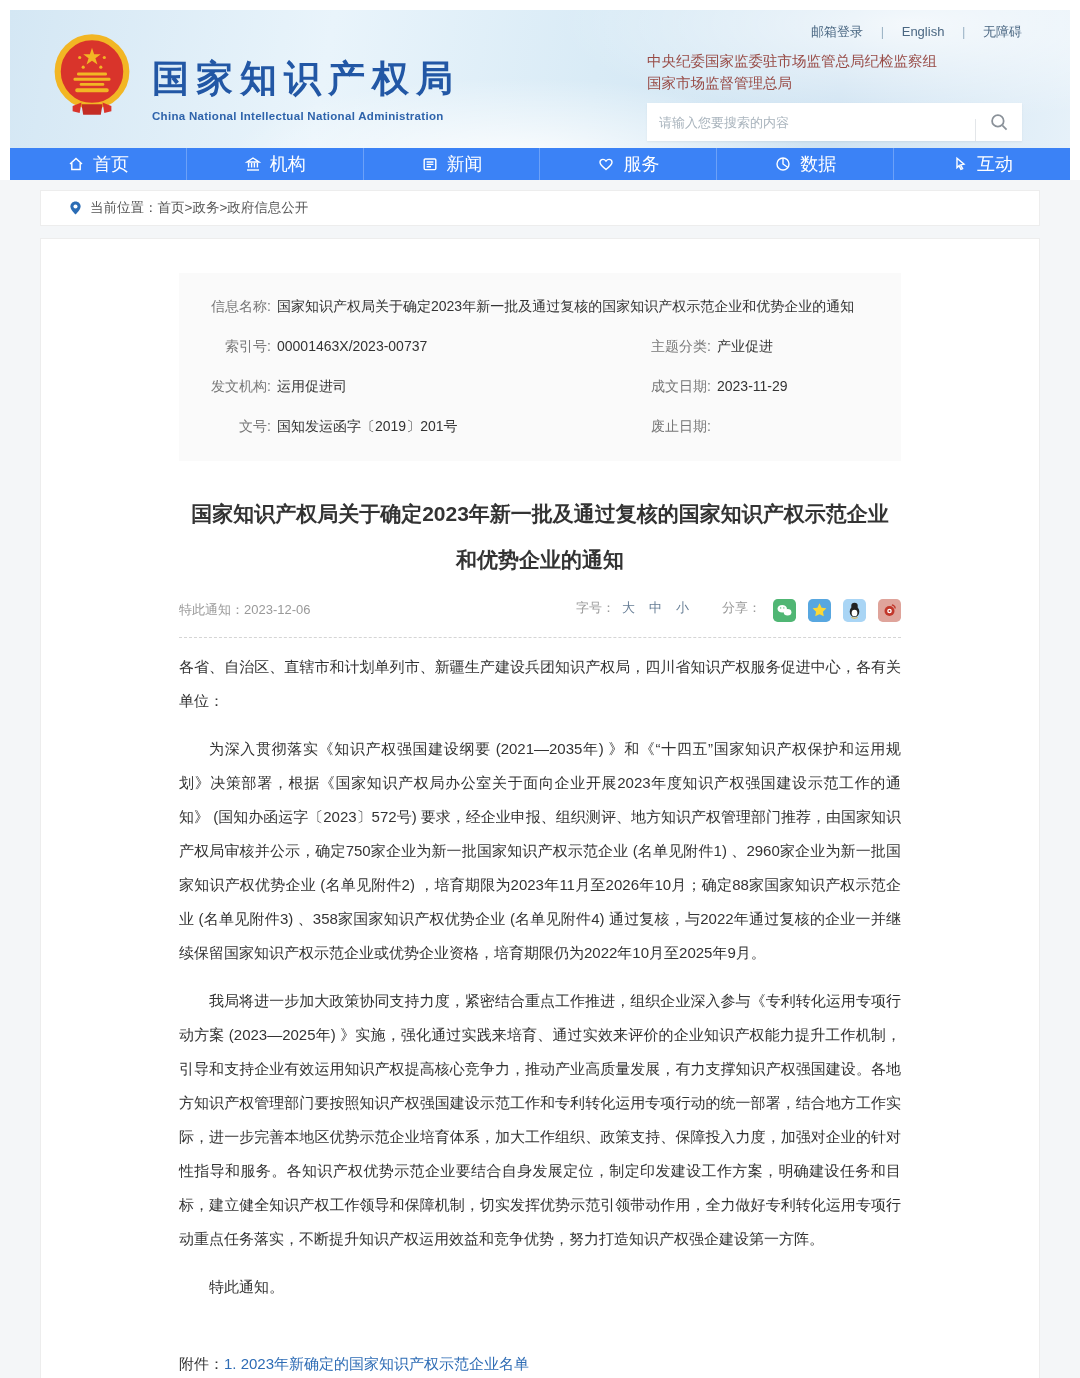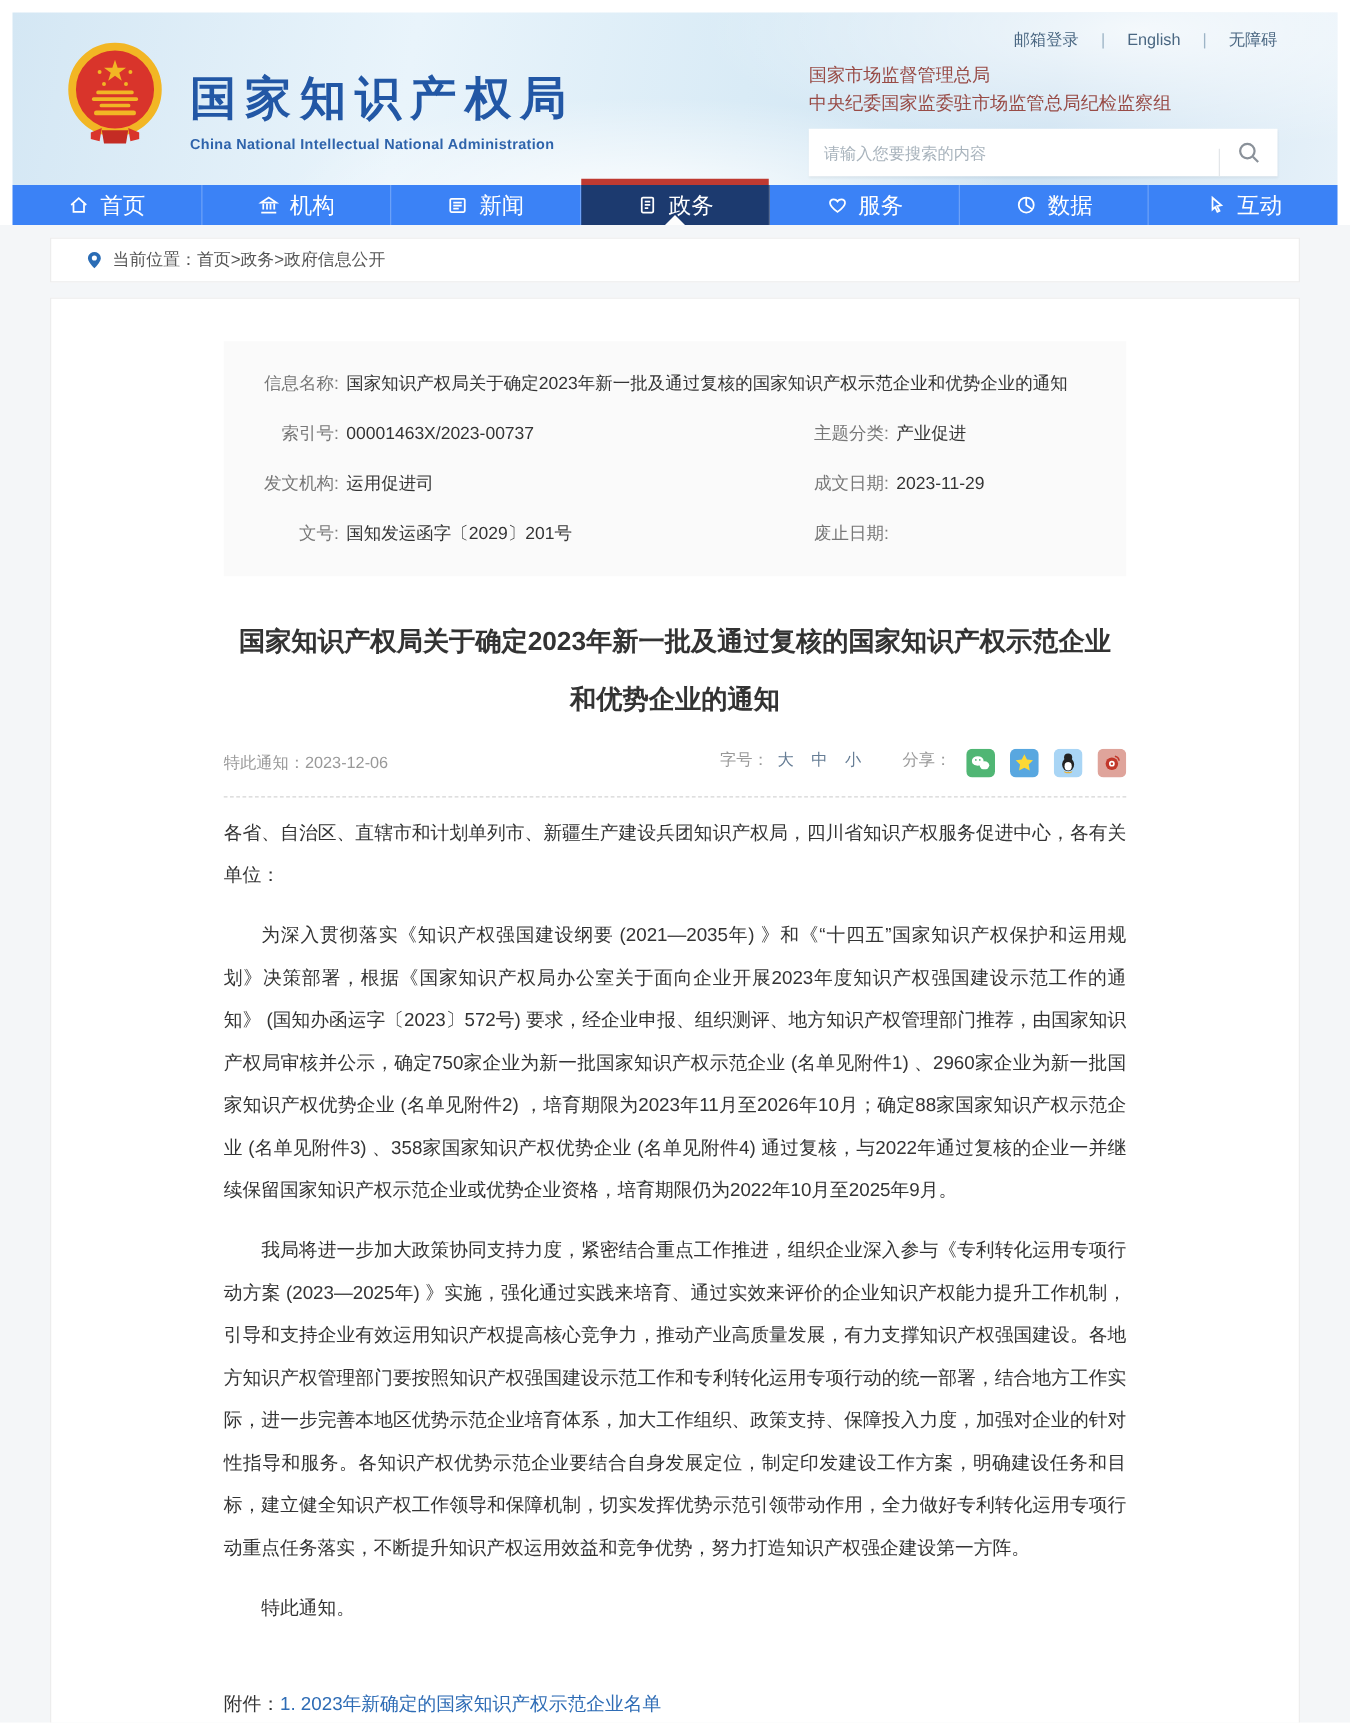--- a/index.html
+++ b/index.html
@@ -119,22 +119,22 @@
 
       <div class="header-right">
         <div class="top-links">
           <span class="tlink">邮箱登录</span>
           <span class="sep">|</span>
           <span class="tlink">English</span>
           <span class="sep">|</span>
           <span class="tlink">无障碍</span>
         </div>
         <div class="dept-lines">
+          <div>中央纪委国家监委驻市场监管总局纪检监察组</div>
           <div>国家市场监督管理总局</div>
-          <div>中央纪委国家监委驻市场监管总局纪检监察组</div>
         </div>
         <div class="search-box">
           <input type="text" placeholder="请输入您要搜索的内容" style="">
           <div class="search-divider"></div>
           <button class="search-btn">
             <svg width="20" height="20" viewBox="0 0 18 18">
               <circle cx="8" cy="8" r="5.2" stroke="#8a9199" stroke-width="1.6" fill="none"></circle>
               <path d="M12 12 L15.8 15.8" stroke="#8a9199" stroke-width="1.6"></path>
             </svg>
           </button>
@@ -166,29 +166,20 @@
     </div>
     <div class="nav-item">
       <span class="nicon">
         <svg width="18" height="18" viewBox="0 0 18 18" fill="none" stroke="#fff" stroke-width="1.4">
           <rect x="3.2" y="4" width="11.6" height="10.6" rx="1"></rect>
             <path d="M5.6 7 H12.4 M5.6 9.4 H12.4 M5.6 11.8 H10"></path>
         </svg>
       </span>
       <span>新闻</span>
     </div>
-    <div class="nav-item active">
-      <span class="nicon">
-        <svg width="18" height="18" viewBox="0 0 18 18" fill="none" stroke="#fff" stroke-width="1.4">
-          <rect x="4.4" y="3" width="9.2" height="12" rx="1"></rect>
-            <path d="M6.8 6.2 H11.2 M6.8 8.8 H11.2 M6.8 11.4 H9.6"></path>
-        </svg>
-      </span>
-      <span>政务</span>
-    </div>
     <div class="nav-item">
       <span class="nicon">
         <svg width="18" height="18" viewBox="0 0 18 18" fill="none" stroke="#fff" stroke-width="1.4">
           <path d="M9 14.5 C5 11.5 3 9.6 3 7.3 C3 5.6 4.3 4.4 6 4.4 C7.2 4.4 8.3 5.1 9 6.1 C9.7 5.1 10.8 4.4 12 4.4 C13.7 4.4 15 5.6 15 7.3 C15 9.6 13 11.5 9 14.5 Z"></path>
         </svg>
       </span>
       <span>服务</span>
     </div>
     <div class="nav-item">
       <span class="nicon">
@@ -234,21 +225,21 @@
           <span class="cell val">00001463X/2023-00737</span>
           <span class="cell lbl">主题分类:</span>
           <span class="cell val">产业促进</span>
 
           <span class="cell lbl">发文机构:</span>
           <span class="cell val">运用促进司</span>
           <span class="cell lbl">成文日期:</span>
           <span class="cell val">2023-11-29</span>
 
           <span class="cell lbl">文号:</span>
-          <span class="cell val">国知发运函字〔2029〕201号</span>
+          <span class="cell val">国知发运函字〔2019〕201号</span>
           <span class="cell lbl">废止日期:</span>
           <span class="cell val"></span>
         </div>
       </div>
 
       <h1 class="art-title">国家知识产权局关于确定2023年新一批及通过复核的国家知识产权示范企业和优势企业的通知</h1>
 
       <div class="meta-row">
         <div class="pub">
           <span>特此通知：</span><span>2023-12-06</span>

